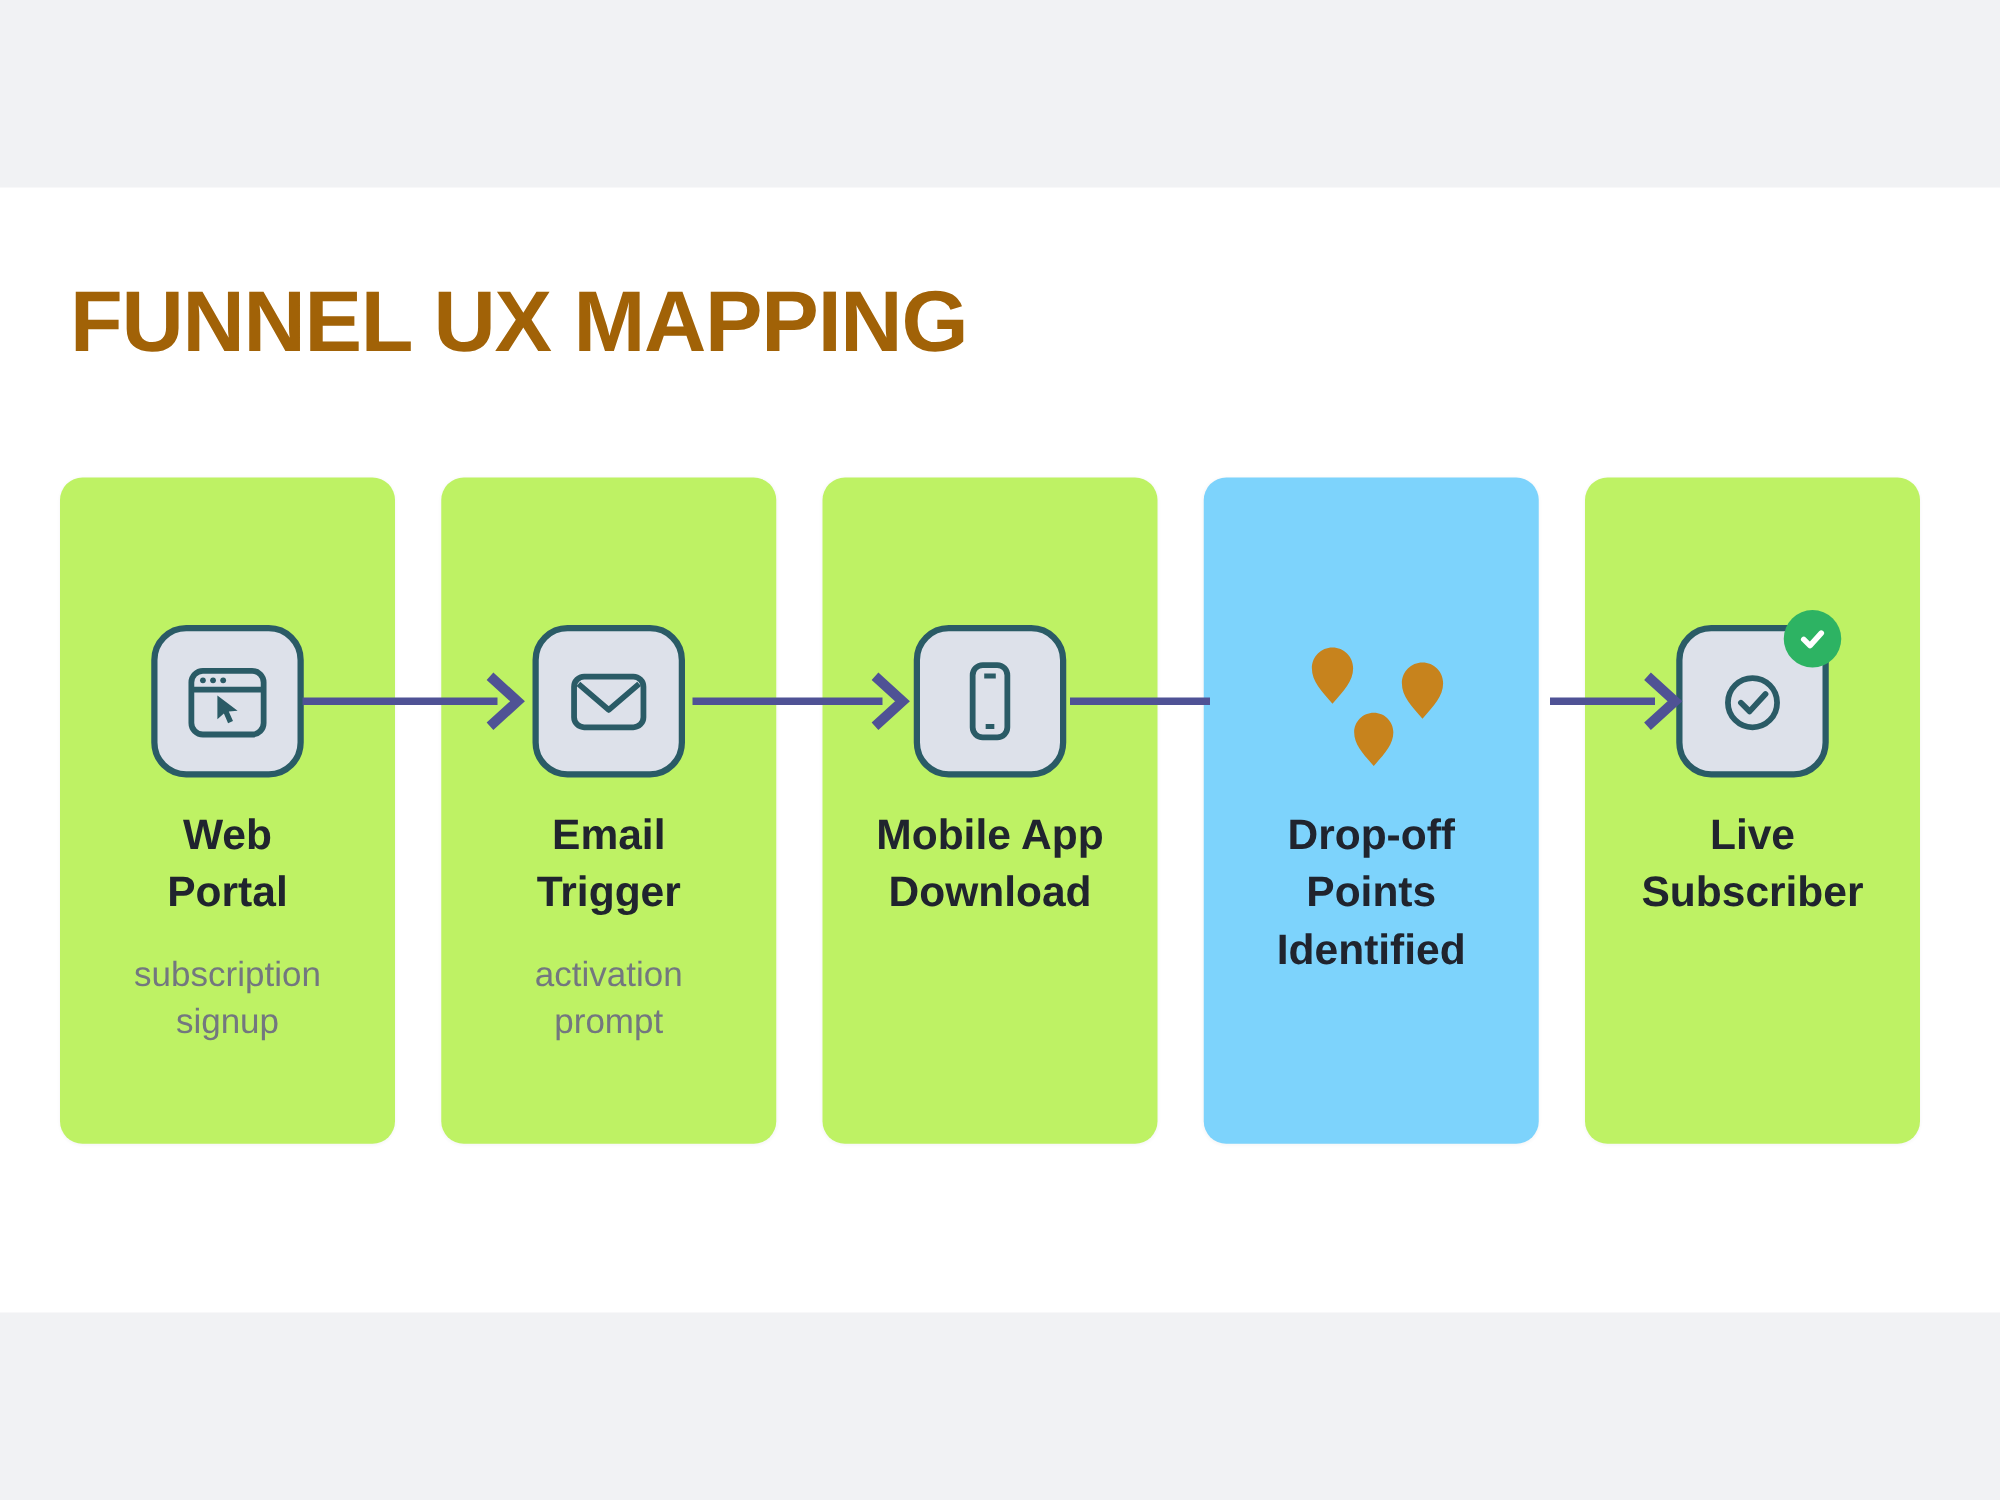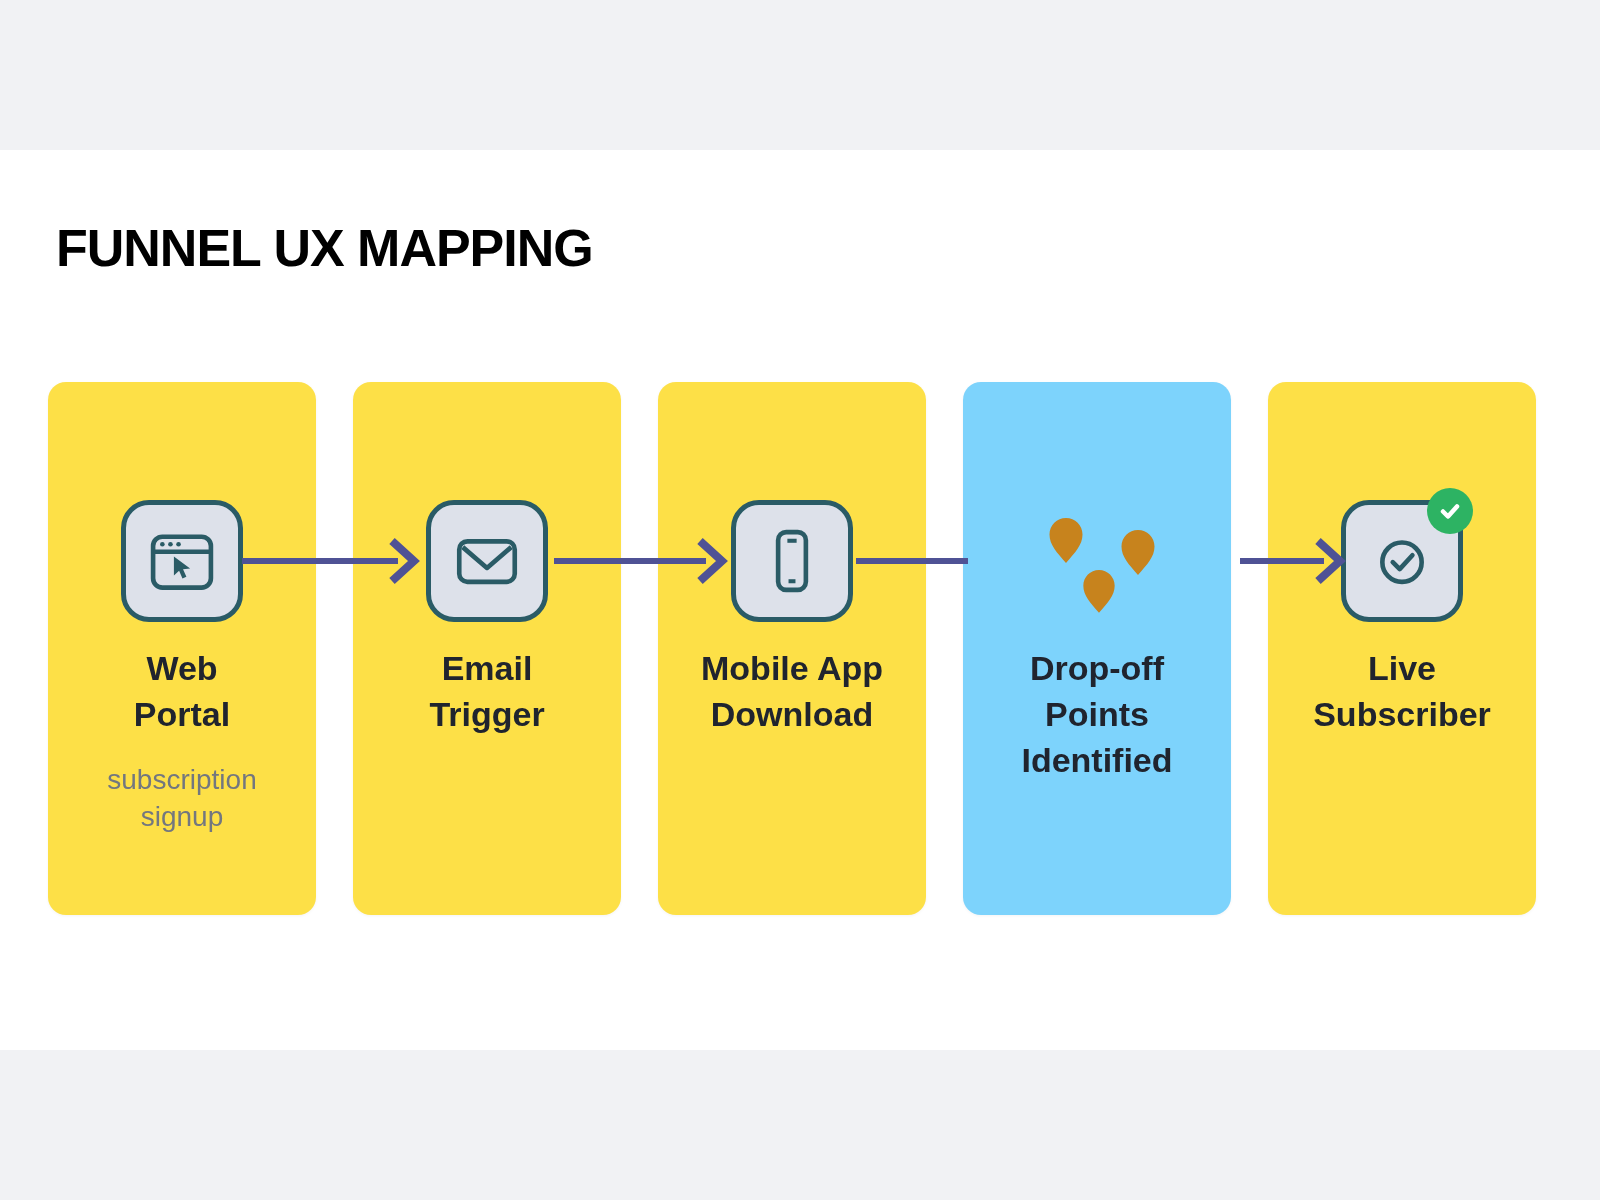--- a/index.html
+++ b/index.html
@@ -10,30 +10,30 @@
     position: relative;
     overflow: hidden;
   }
   .band { position: absolute; left: 0; width: 1600px; background: #f1f2f4; }
   .band.top { top: 0; height: 150px; }
   .band.bottom { top: 1050px; height: 150px; }
 
   .heading {
     position: absolute; left: 56px; top: 218px;
     margin: 0;
-    font-size: 52px; font-weight: bold;
+    font-size: 69px; font-weight: bold;
     letter-spacing: -1px;
-    color: #000000;
+    color: #a16207;
     white-space: nowrap;
   }
 
   .card {
     position: absolute; top: 382px;
     width: 268px; height: 533px;
-    background: #fde047;
+    background: #bef264;
     border-radius: 18px;
     box-shadow: 0 1px 3px rgba(40,45,60,0.05);
     display: flex; flex-direction: column; align-items: center;
     padding-top: 118px; box-sizing: border-box;
   }
   .card.c1 { left: 48px; }
   .card.c2 { left: 353px; }
   .card.c3 { left: 658px; }
   .card.c4 { left: 963px; background: #7dd3fc; }
   .card.c5 { left: 1268px; }
@@ -121,20 +121,22 @@
 
 <section class="card c2">
   <div class="icon-box">
     <svg class="glyph" viewBox="0 0 64 64">
       <rect x="8" y="15" width="48" height="35" rx="7" fill="none" stroke="#2a5b66" stroke-width="4"></rect>
       <polyline points="11,20 32,38 53,20" fill="none" stroke="#2a5b66" stroke-width="4" stroke-linejoin="round"></polyline>
     </svg>
   </div>
   <h2 class="card-title">Email
 Trigger</h2>
+  <p class="card-subtitle">activation
+prompt</p>
 </section>
 
 <section class="card c3">
   <div class="icon-box">
     <svg class="glyph" viewBox="0 0 64 64">
       <rect x="20" y="7" width="24" height="50" rx="7" fill="none" stroke="#2a5b66" stroke-width="4"></rect>
       <line x1="28" y1="14.5" x2="36" y2="14.5" stroke="#2a5b66" stroke-width="3.5"></line>
       <line x1="29" y1="49.5" x2="35" y2="49.5" stroke="#2a5b66" stroke-width="3.5"></line>
     </svg>
   </div>

